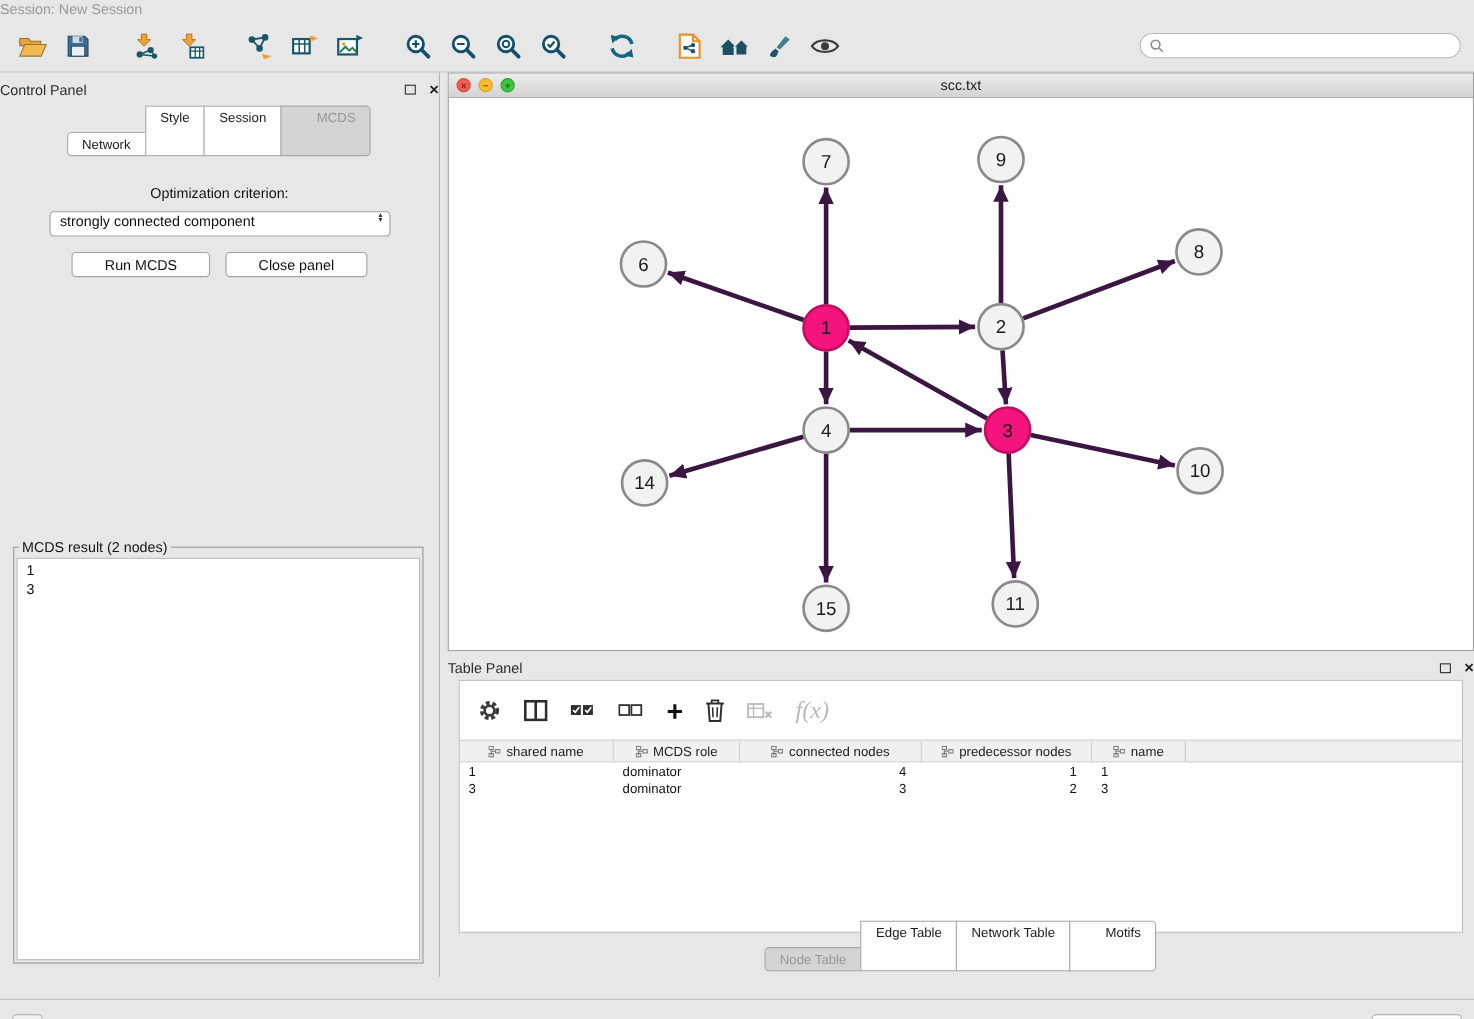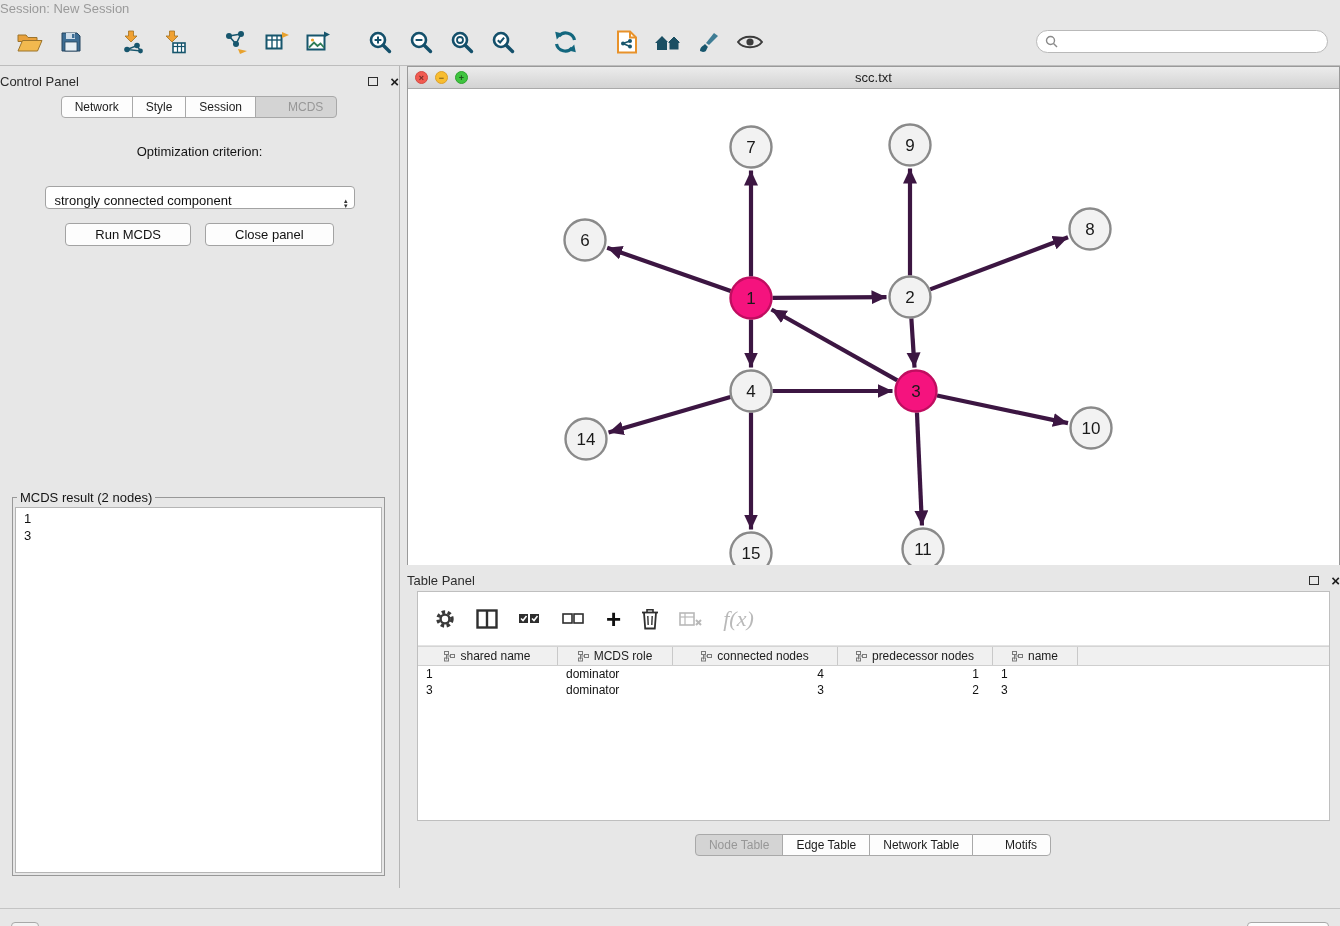--- a/index.html
+++ b/index.html
@@ -22,25 +22,25 @@
   
   .control-panel{position:absolute;left:0;top:66px;width:400px;height:822px;background:#e7e7e7;
     border-right:1px solid #b5b5b5;}
   .panel-hdr{height:30px;display:flex;align-items:center;padding:0 0;font-size:13px;color:#2c2c2c;}
   .hdr-icons{margin-left:auto;display:flex;gap:12px;align-items:center;}
   .float-box{width:10px;height:9px;border:1.6px solid #2e2e2e;display:inline-block;}
   .close-x{font-size:15px;font-weight:bold;color:#1d1d1d;line-height:1;}
   .tabbar{display:flex;justify-content:center;}
   .tab{border:1px solid #a9a9a9;background:#fdfdfd;font-size:12px;padding:3px 13px;margin-left:-1px;color:#1c1c1c;white-space:nowrap;}
   .tab.active{background:#d4d4d4;color:#979797;}
-  .tabbar .tab:first-child{border-radius:4px 0 0 4px;}
+  .tabbar .tab:first-child{border-radius:4px 0 0 4px;margin-top:24px;}
   .tabbar .tab:last-child{border-radius:0 4px 4px 0;padding-left:32px;}
   .opt-label{text-align:center;margin-top:26px;font-size:13px;color:#141414;}
-  .dropdown{margin:27px auto 0;width:310px;height:23px;background:#fff;border:1px solid #a3a3a3;
-    border-radius:4px;display:flex;align-items:flex-end;font-size:13px;padding-left:9px;color:#111;}
+  .dropdown{margin:9px auto 0;width:310px;height:23px;background:#fff;border:1px solid #a3a3a3;
+    border-radius:4px;display:flex;align-items:flex-start;font-size:13px;padding-left:9px;color:#111;}
   .spin{margin-left:auto;margin-right:6px;display:flex;flex-direction:column;font-size:7px;line-height:5px;color:#333;}
   .btn-row{display:flex;justify-content:center;gap:14px;margin-top:14px;}
   .btn{height:23px;background:#fdfdfd;border:1px solid #a3a3a3;border-radius:4px;font-size:13px;padding:0 29px;color:#111;}
   fieldset.mcds{position:absolute;left:12px;right:14px;top:424px;bottom:12px;border:1px solid #989898;padding:2px;margin:0;}
   fieldset.mcds legend{font-size:13px;padding:0 3px;margin-left:2px;color:#141414;}
   .result-box{width:100%;height:100%;background:#fff;border:1px solid #b5b5b5;font-size:13px;
     padding:2px 8px;line-height:17px;color:#111;overflow:hidden;}
 
   
   .vsplitter{position:absolute;left:400px;top:66px;width:7px;height:822px;background:#e7e7e7;}
@@ -52,21 +52,21 @@
   .lights{display:flex;gap:7px;z-index:2;}
   .light{width:13px;height:13px;border-radius:50%;font-size:9px;line-height:12px;text-align:center;
     color:rgba(0,0,0,.55);font-weight:bold;}
   .light.red{background:#f15b51;border:1px solid #d34a43;}
   .light.yellow{background:#f8bd2f;border:1px solid #dba02c;}
   .light.green{background:#3fc43f;border:1px solid #2ea22e;}
   .net-title{position:absolute;left:0;right:0;text-align:center;font-size:13px;color:#1c1c1c;}
   #net-canvas{display:block;}
 
   
-  .table-panel{position:absolute;left:407px;top:565px;width:933px;height:296px;background:#e7e7e7;}
+  .table-panel{position:absolute;left:407px;top:592px;width:933px;height:296px;background:#e7e7e7;}
   .table-area{position:absolute;left:10px;right:10px;top:26px;bottom:40px;background:#fff;border:1px solid #bfbfbf;overflow:hidden;}
   .tt-toolbar{height:54px;display:flex;align-items:center;gap:20px;padding:0 16px;border-bottom:1px solid #e3e3e3;}
   .ttbtn{display:flex;align-items:center;justify-content:center;border:none;background:transparent;cursor:default;}
   .plus-glyph{font-size:26px;font-weight:bold;color:#101010;line-height:1;}
   .fx-glyph{font-family:"Liberation Serif",serif;font-style:italic;font-size:22px;color:#b9b9b9;}
   .grid-header{display:flex;background:#f0f0f0;border-top:1px solid #d4d4d4;border-bottom:1px solid #cfcfcf;height:20px;}
   .hcell{display:flex;align-items:center;justify-content:center;gap:5px;font-size:12px;color:#1c1c1c;
     border-right:1px solid #c9c9c9;background:#f0f0f0;}
   .trow{display:flex;height:16px;align-items:center;}
   .tcell{font-size:12px;color:#111;padding:0 14px 0 8px;white-space:nowrap;overflow:hidden;}

